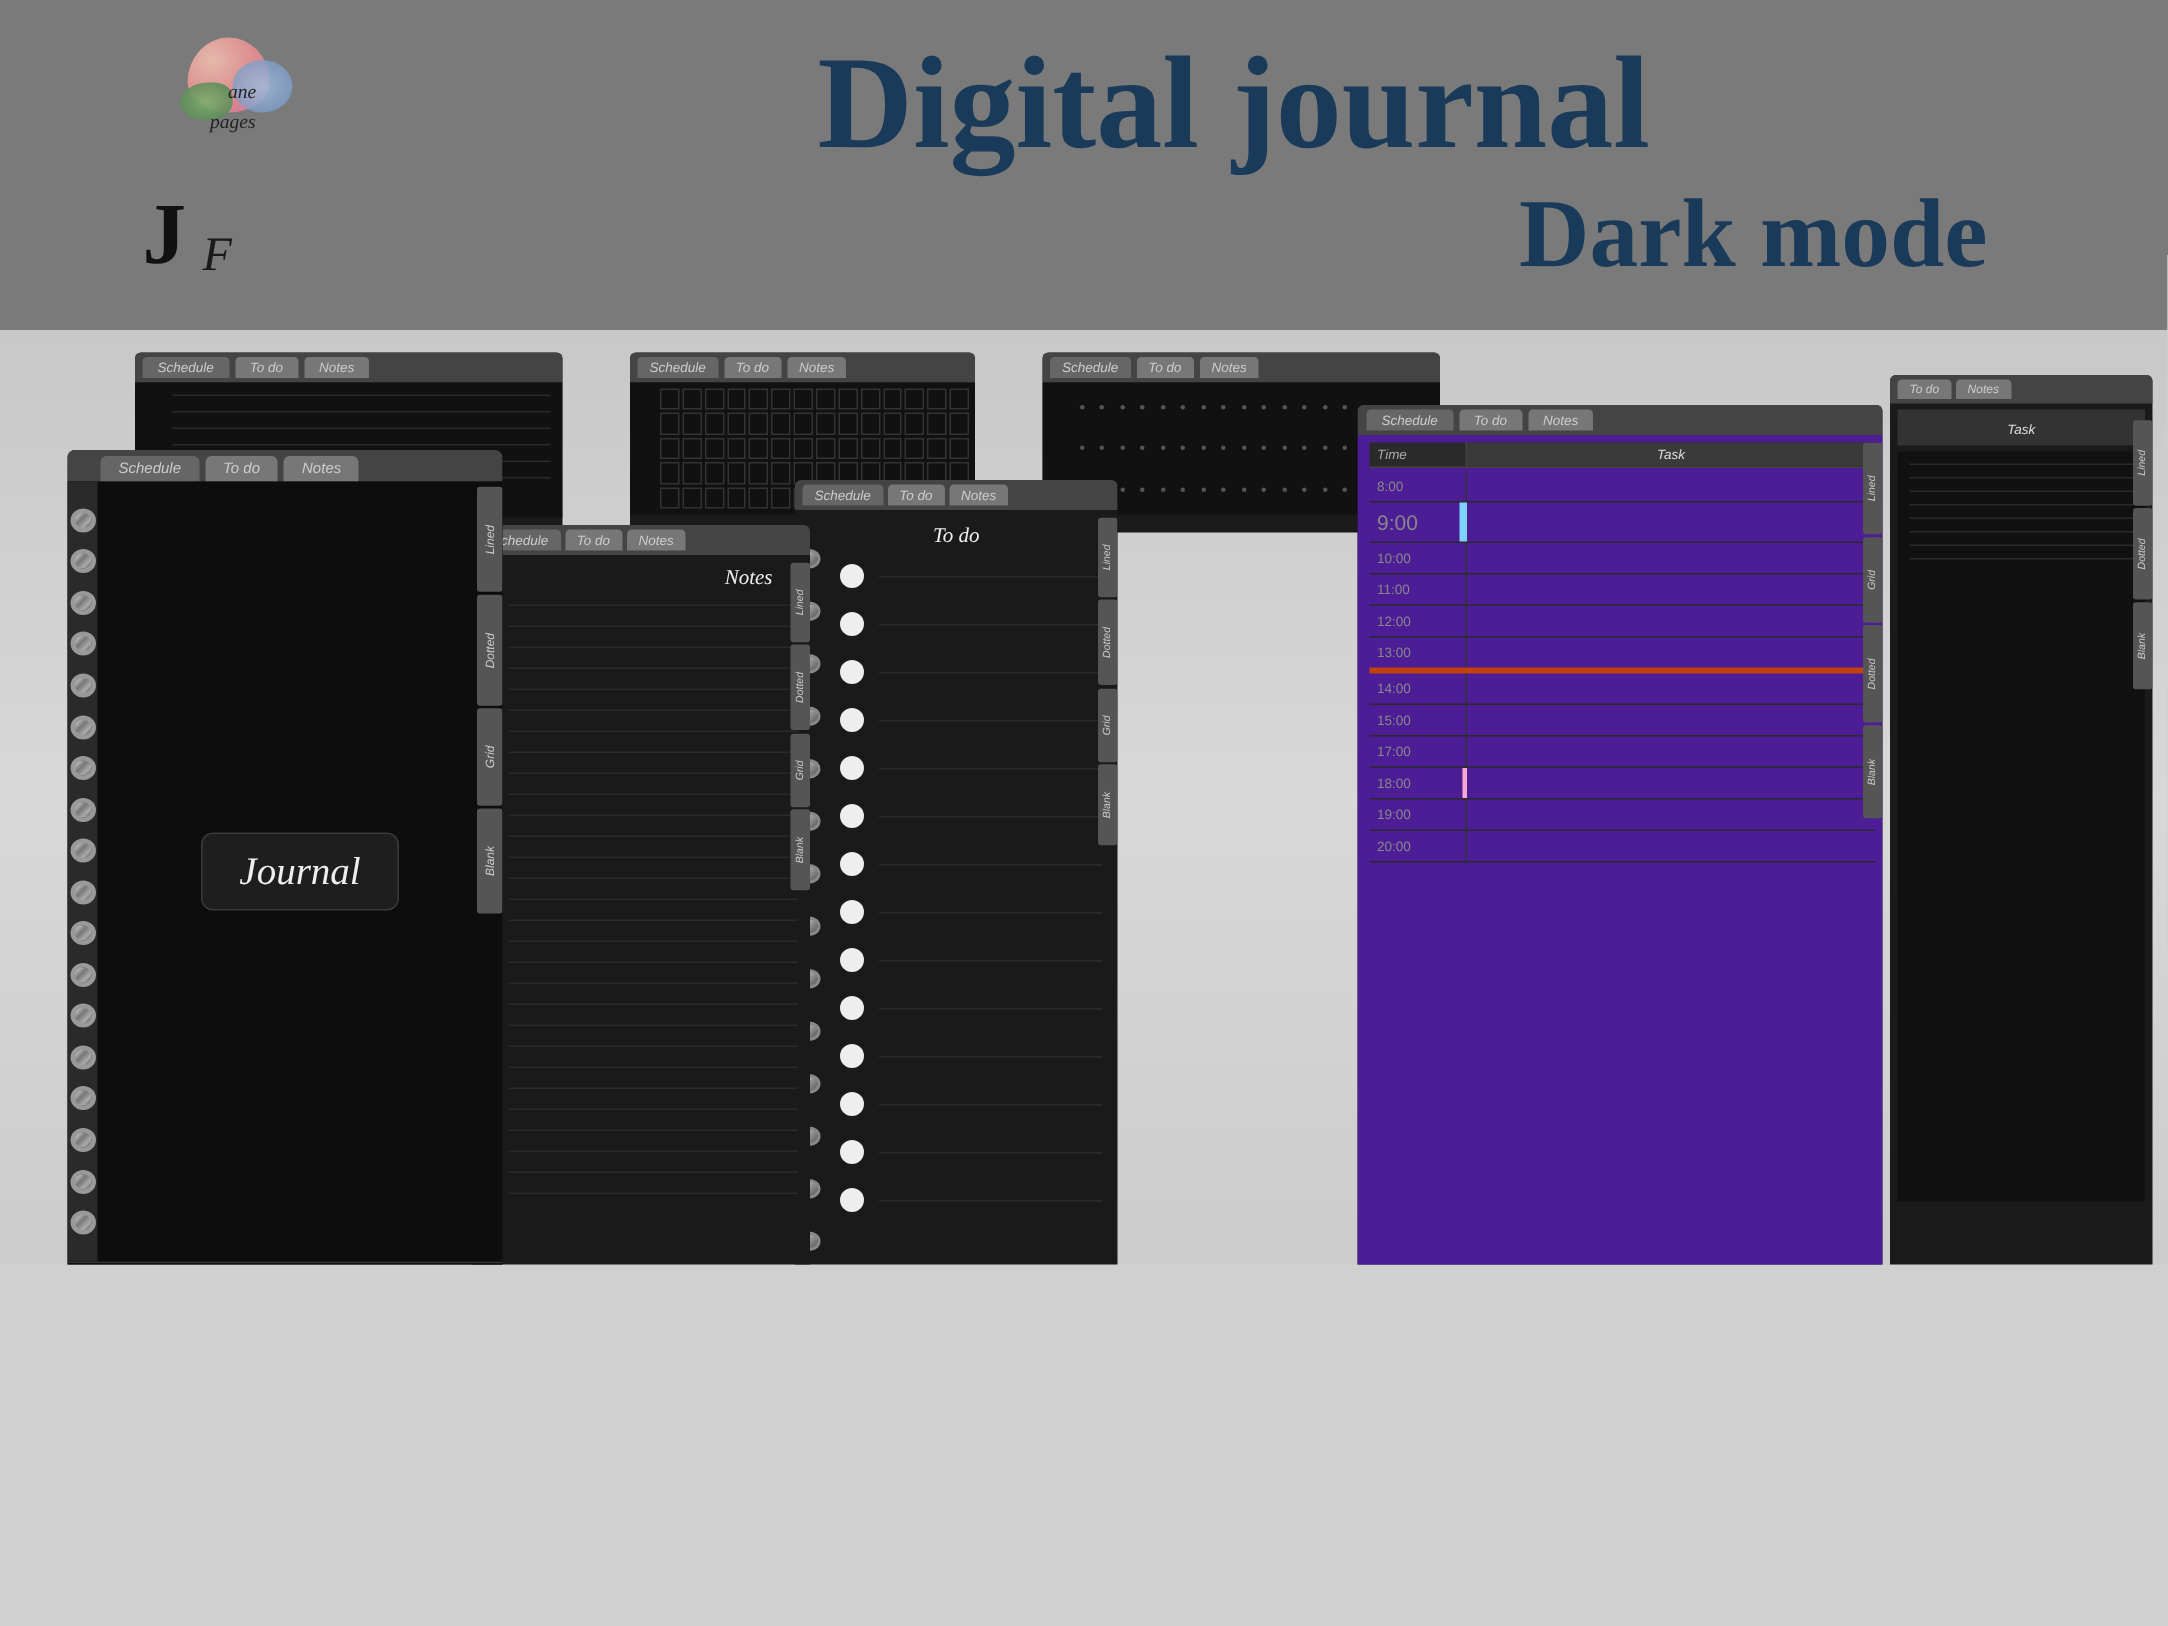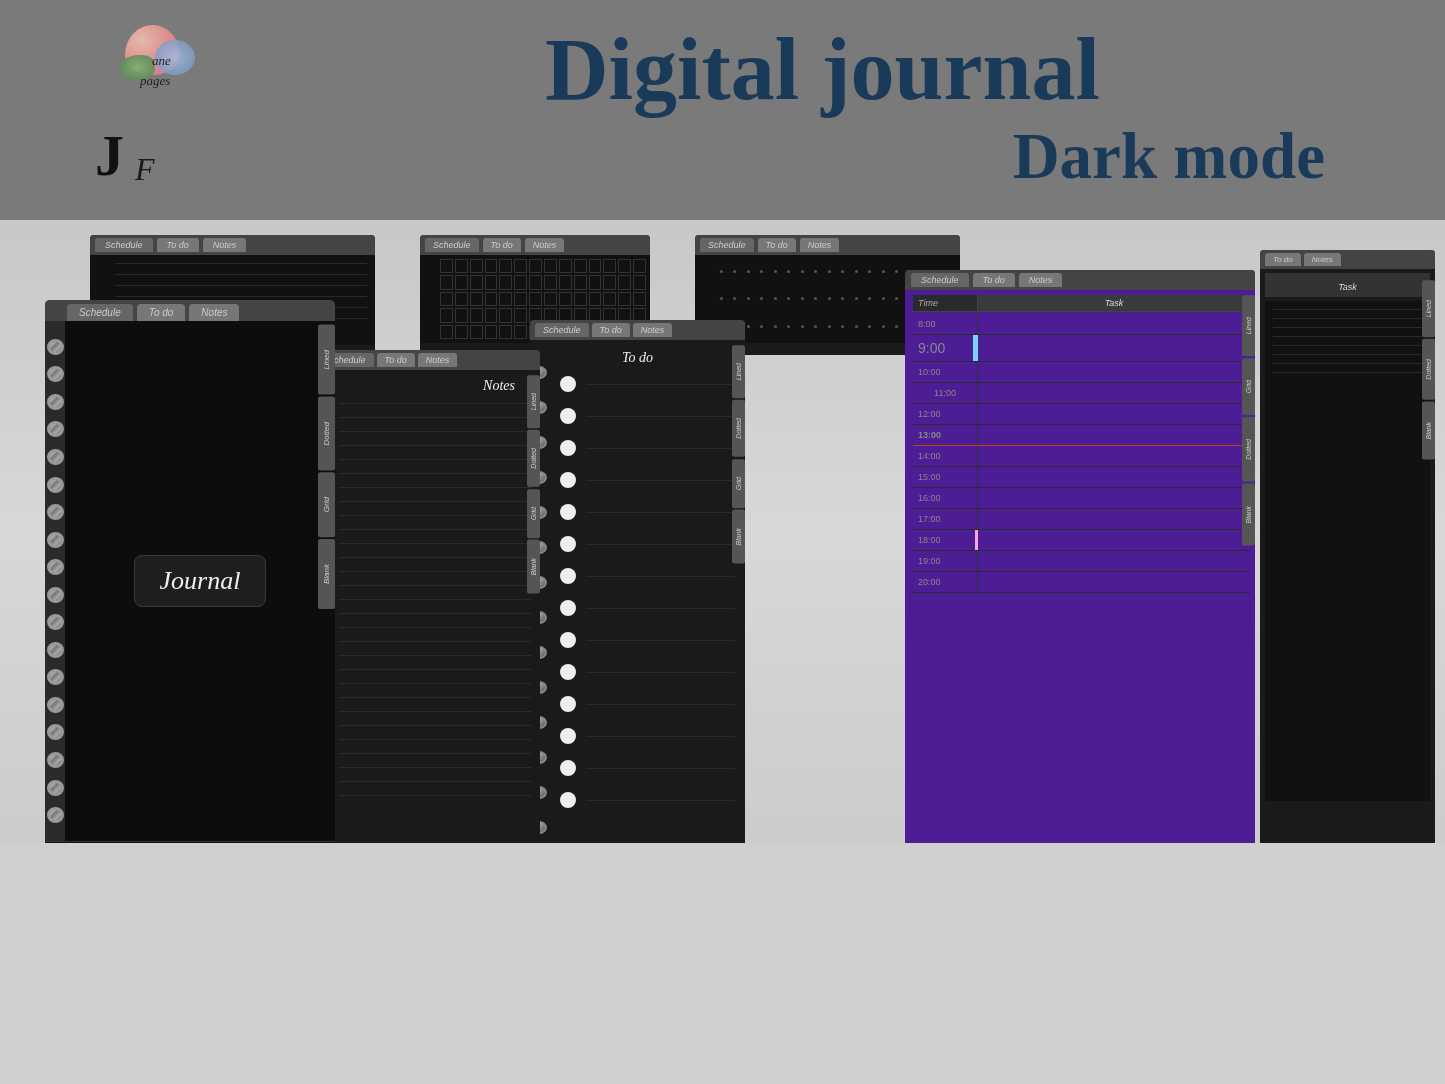--- a/index.html
+++ b/index.html
@@ -290,41 +290,37 @@
         </div>
       <div style="display:flex;border-bottom:1px solid #2a2a2a;">
           <div style="width:65px;color:#888;font-size:14px;padding:5px 5px;border-right:5px solid #7dd3fc;">9:00</div>
           <div style="flex:1;padding:5px;"></div>
         </div>
       <div style="display:flex;border-bottom:1px solid #2a2a2a;">
           <div style="width:65px;color:#888;font-size:9px;padding:5px 5px;border-right:1px solid #333;">10:00</div>
           <div style="flex:1;padding:5px;"></div>
         </div>
       <div style="display:flex;border-bottom:1px solid #2a2a2a;">
-          <div style="width:65px;color:#888;font-size:9px;padding:5px 5px;border-right:1px solid #333;text-align:center;">11:00</div>
+          <div style="width:65px;color:#888;font-size:9px;padding:5px 5px;border-right:1px solid #333;">11:00</div>
           <div style="flex:1;padding:5px;"></div>
         </div>
       <div style="display:flex;border-bottom:1px solid #2a2a2a;">
           <div style="width:65px;color:#888;font-size:9px;padding:5px 5px;border-right:1px solid #333;">12:00</div>
           <div style="flex:1;padding:5px;"></div>
         </div>
-      <div style="display:flex;border-bottom:1px solid #c2410c;font-weight:bold;">
+      <div style="display:flex;border-bottom:4px solid #c2410c;">
           <div style="width:65px;color:#888;font-size:9px;padding:5px 5px;border-right:1px solid #333;">13:00</div>
           <div style="flex:1;padding:5px;"></div>
         </div>
       <div style="display:flex;border-bottom:1px solid #2a2a2a;gap:31px;">
           <div style="width:65px;color:#888;font-size:9px;padding:5px 5px;border-right:1px solid #333;">14:00</div>
           <div style="flex:1;padding:5px;"></div>
         </div>
       <div style="display:flex;border-bottom:1px solid #2a2a2a;">
           <div style="width:65px;color:#888;font-size:9px;padding:5px 5px;border-right:1px solid #333;">15:00</div>
-          <div style="flex:1;padding:5px;"></div>
-        </div>
-      <div style="display:flex;border-bottom:1px solid #2a2a2a;">
-          <div style="width:65px;color:#888;font-size:9px;padding:5px 5px;border-right:1px solid #333;">16:00</div>
           <div style="flex:1;padding:5px;"></div>
         </div>
       <div style="display:flex;border-bottom:1px solid #2a2a2a;">
           <div style="width:65px;color:#888;font-size:9px;padding:5px 5px;border-right:1px solid #333;">17:00</div>
           <div style="flex:1;padding:5px;"></div>
         </div>
       <div style="display:flex;border-bottom:1px solid #2a2a2a;">
           <div style="width:65px;color:#888;font-size:9px;padding:5px 5px;border-right:3px solid #f9a8d4;">18:00</div>
           <div style="flex:1;padding:5px;"></div>
         </div>

